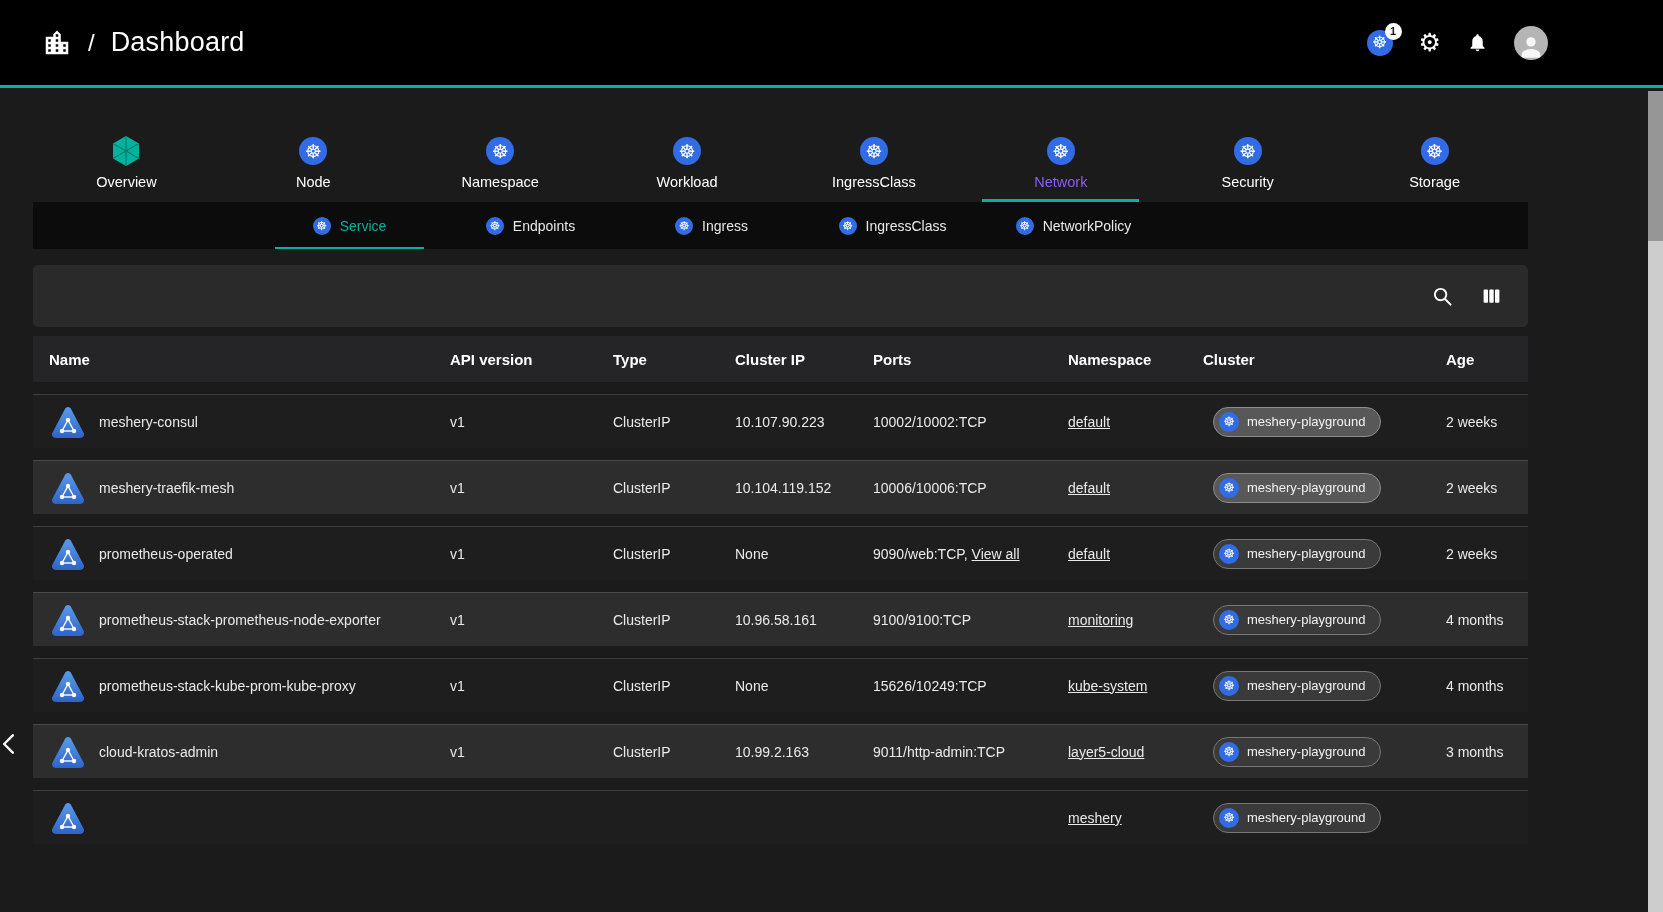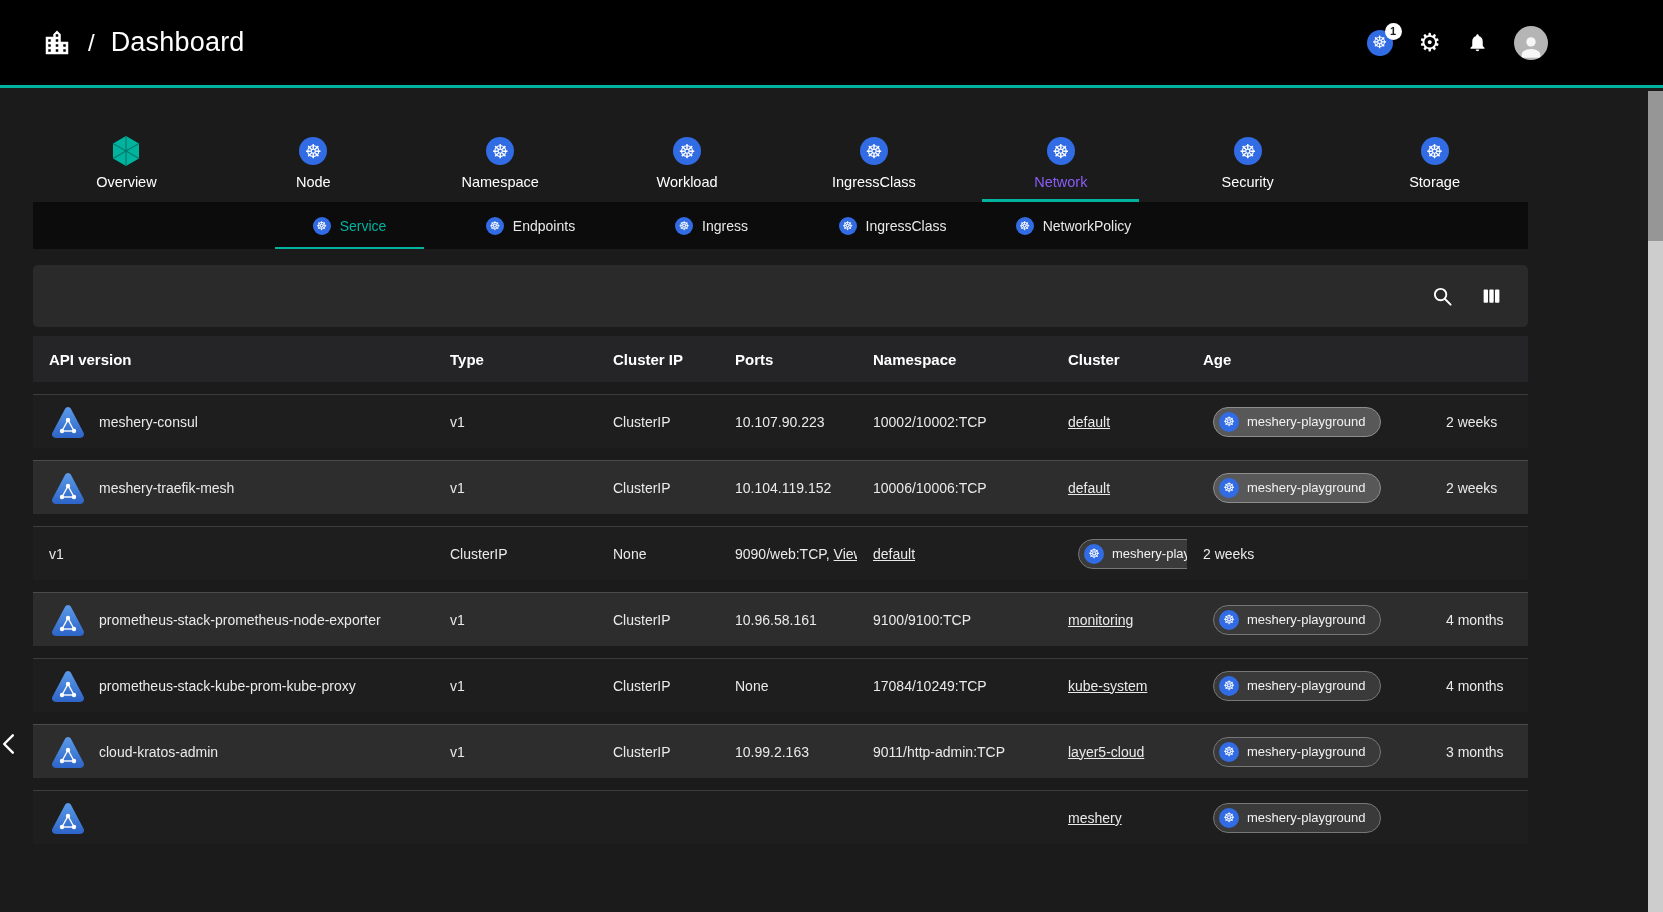--- a/index.html
+++ b/index.html
@@ -255,20 +255,21 @@
       <svg width="21" height="21" viewBox="0 0 24 24" fill="#fff">
           <rect x="3" y="4" width="5" height="15" rx="1"></rect>
           <rect x="9.5" y="4" width="5" height="15" rx="1"></rect>
           <rect x="16" y="4" width="5" height="15" rx="1"></rect>
         </svg>
     </span>
   </div>
 
   <section class="table">
     <div class="thead">
+      <div class="cell">Name</div>
       <div class="cell">API version</div>
       <div class="cell">Type</div>
       <div class="cell">Cluster IP</div>
       <div class="cell">Ports</div>
       <div class="cell">Namespace</div>
       <div class="cell">Cluster</div>
       <div class="cell">Age</div>
     </div>
 
     <div class="tbody">
@@ -331,20 +332,36 @@
         <div class="cell"><span>10006/10006:TCP</span> <a class="link"></a></div>
         <div class="cell"><a class="link">default</a></div>
         <div class="cell"><span class="chip">
               <span class="k8s k8s-20">☸</span>
               <span>meshery-playground</span>
             </span></div>
         <div class="cell">2 weeks</div>
       </div>
 
       <div class="row">
+        <div class="cell name-cell">
+          <span class="svc-icon">
+            <svg width="38" height="38" viewBox="0 0 38 38">
+                <path fill="url(#g0)" d="M19 4c1.2 0 2.3.7 2.9 1.8l12.7 24c.6 1.1.5 2.5-.2 3.5-.7 1.1-1.9 1.7-3.2 1.7H6.8c-1.3 0-2.5-.6-3.2-1.7-.7-1-.8-2.4-.2-3.5l12.7-24C16.7 4.7 17.8 4 19 4z"></path>
+                <g stroke="#fff" stroke-width="1.4">
+                  <line x1="19" y1="17" x2="13" y2="28"></line>
+                  <line x1="19" y1="17" x2="25" y2="28"></line>
+                  <line x1="13" y1="28" x2="25" y2="28"></line>
+                </g>
+                <circle cx="19" cy="17" r="2.2" fill="#fff"></circle>
+                <circle cx="13" cy="28" r="2.2" fill="#fff"></circle>
+                <circle cx="25" cy="28" r="2.2" fill="#fff"></circle>
+              </svg>
+          </span>
+          <span>prometheus-operated</span>
+        </div>
         <div class="cell">v1</div>
         <div class="cell">ClusterIP</div>
         <div class="cell">None</div>
         <div class="cell"><span>9090/web:TCP,</span> <a class="link">View all</a></div>
         <div class="cell"><a class="link">default</a></div>
         <div class="cell"><span class="chip">
               <span class="k8s k8s-20">☸</span>
               <span>meshery-playground</span>
             </span></div>
         <div class="cell">2 weeks</div>
@@ -392,21 +409,21 @@
                 <circle cx="19" cy="17" r="2.2" fill="#fff"></circle>
                 <circle cx="13" cy="28" r="2.2" fill="#fff"></circle>
                 <circle cx="25" cy="28" r="2.2" fill="#fff"></circle>
               </svg>
           </span>
           <span>prometheus-stack-kube-prom-kube-proxy</span>
         </div>
         <div class="cell">v1</div>
         <div class="cell">ClusterIP</div>
         <div class="cell">None</div>
-        <div class="cell"><span>17084/10249:TCP</span> <a class="link"></a></div>
+        <div class="cell"><span>15626/10249:TCP</span> <a class="link"></a></div>
         <div class="cell"><a class="link">kube-system</a></div>
         <div class="cell"><span class="chip">
               <span class="k8s k8s-20">☸</span>
               <span>meshery-playground</span>
             </span></div>
         <div class="cell">4 months</div>
       </div>
 
       <div class="row">
         <div class="cell name-cell">

